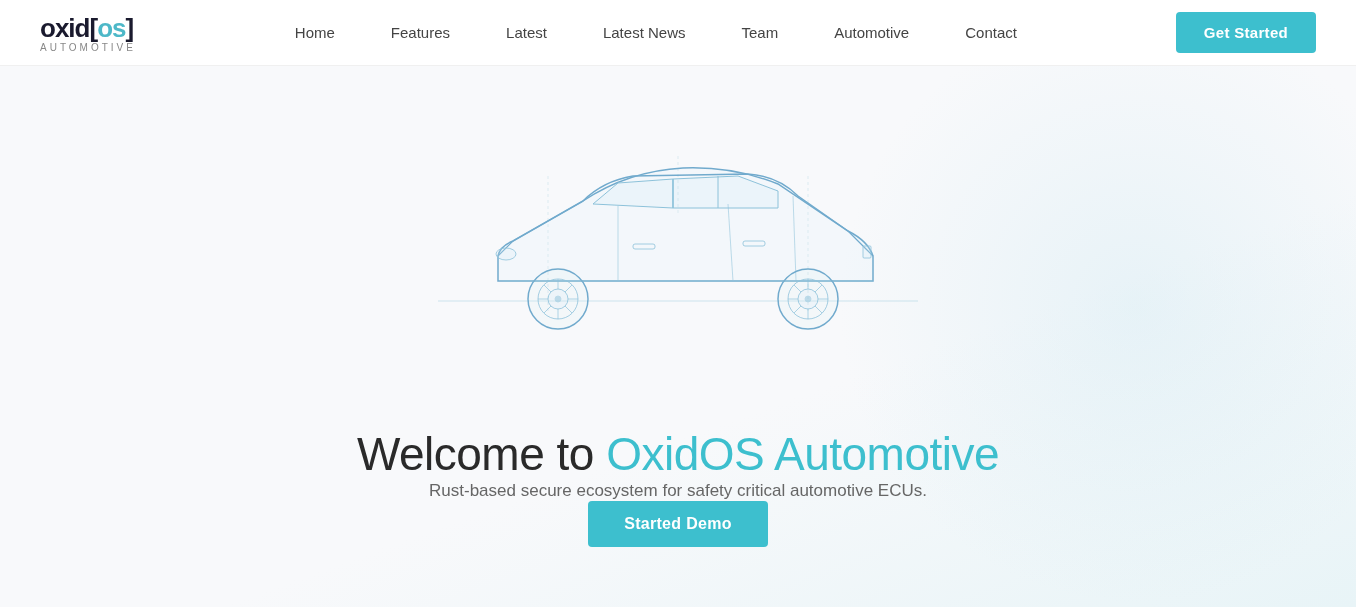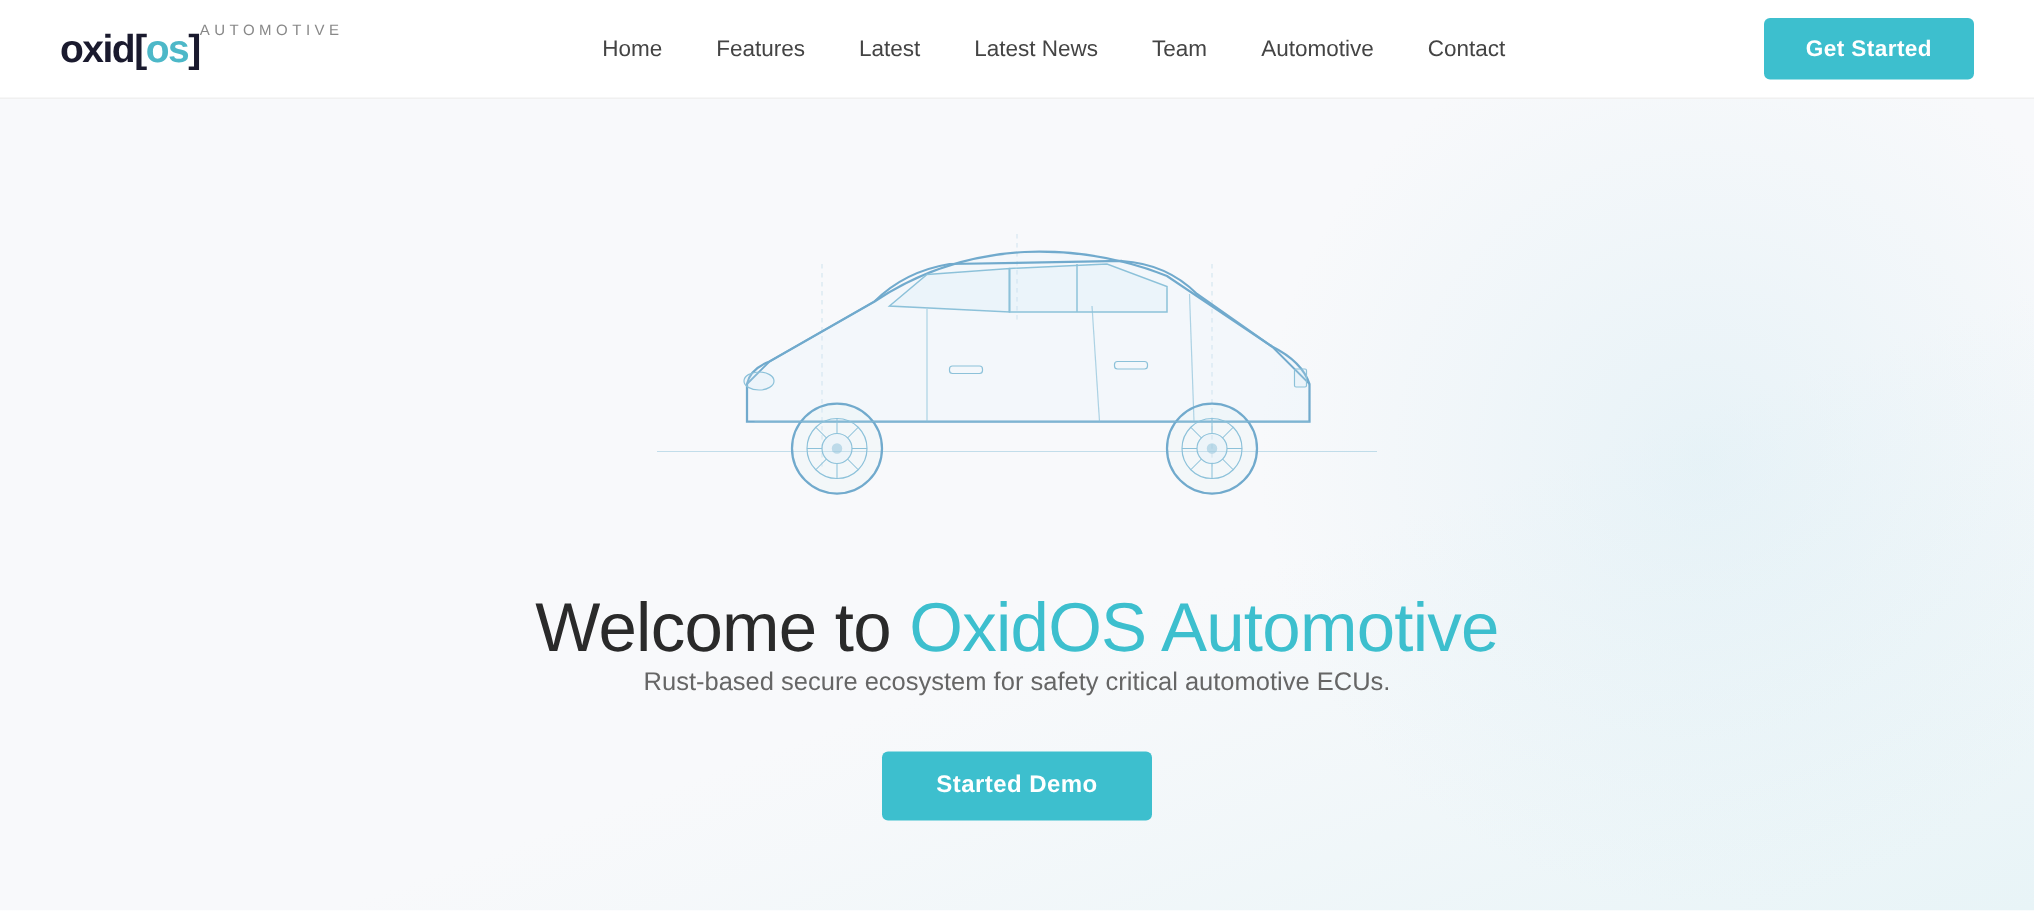--- a/index.html
+++ b/index.html
@@ -34,26 +34,26 @@
     .logo-text .os { color: #4db8c8; }
     .logo-text .bracket-right { color: #1a1a2e; }
     .logo-sub {
       font-size: 10px;
       letter-spacing: 3px;
       color: #888;
       text-transform: uppercase;
       display: block;
       margin-top: -2px;
     }
-    .logo-wrap { display: flex; }
+    .logo-wrap { display: flex; flex-direction: column; }
 
     .nav-links {
       display: flex;
       align-items: center;
-      gap: 36px;
+      gap: 56px;
       list-style: none;
     }
     .nav-links a {
       text-decoration: none;
       color: #444;
       font-size: 15px;
       font-weight: 400;
       transition: color 0.2s;
     }
 
@@ -108,21 +108,20 @@
       color: #2a2a2a;
       letter-spacing: -0.5px;
     }
     .hero-title .brand {
       color: #3dbfce;
       font-weight: 400;
     }
     .hero-subtitle {
       font-size: 17px;
       color: #666;
-      margin-bottom: 36px;
       font-weight: 300;
     }
     .btn-demo {
       background: #3dbfce;
       color: #fff;
       border: none;
       padding: 14px 36px;
       border-radius: 4px;
       font-size: 16px;
       font-weight: 600;

